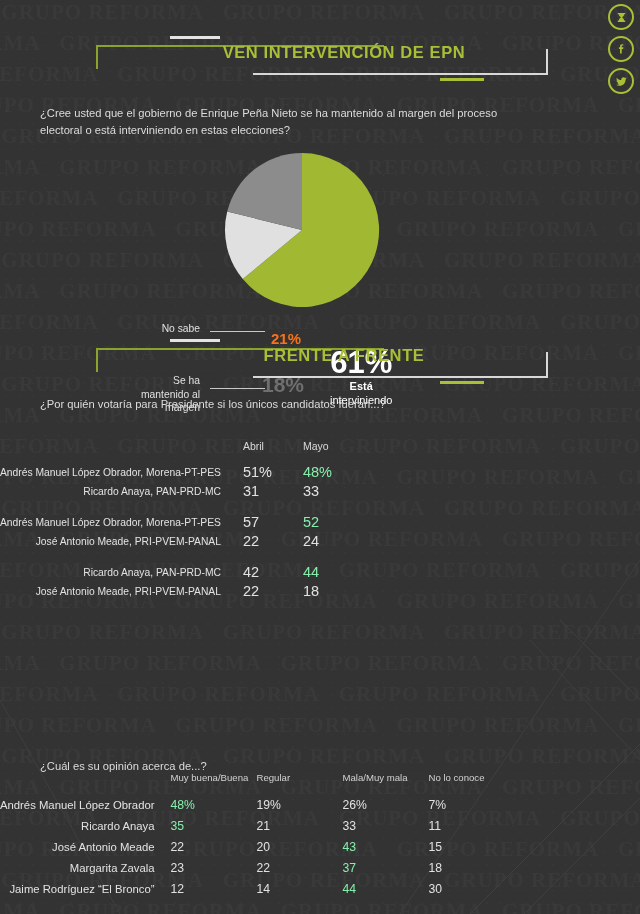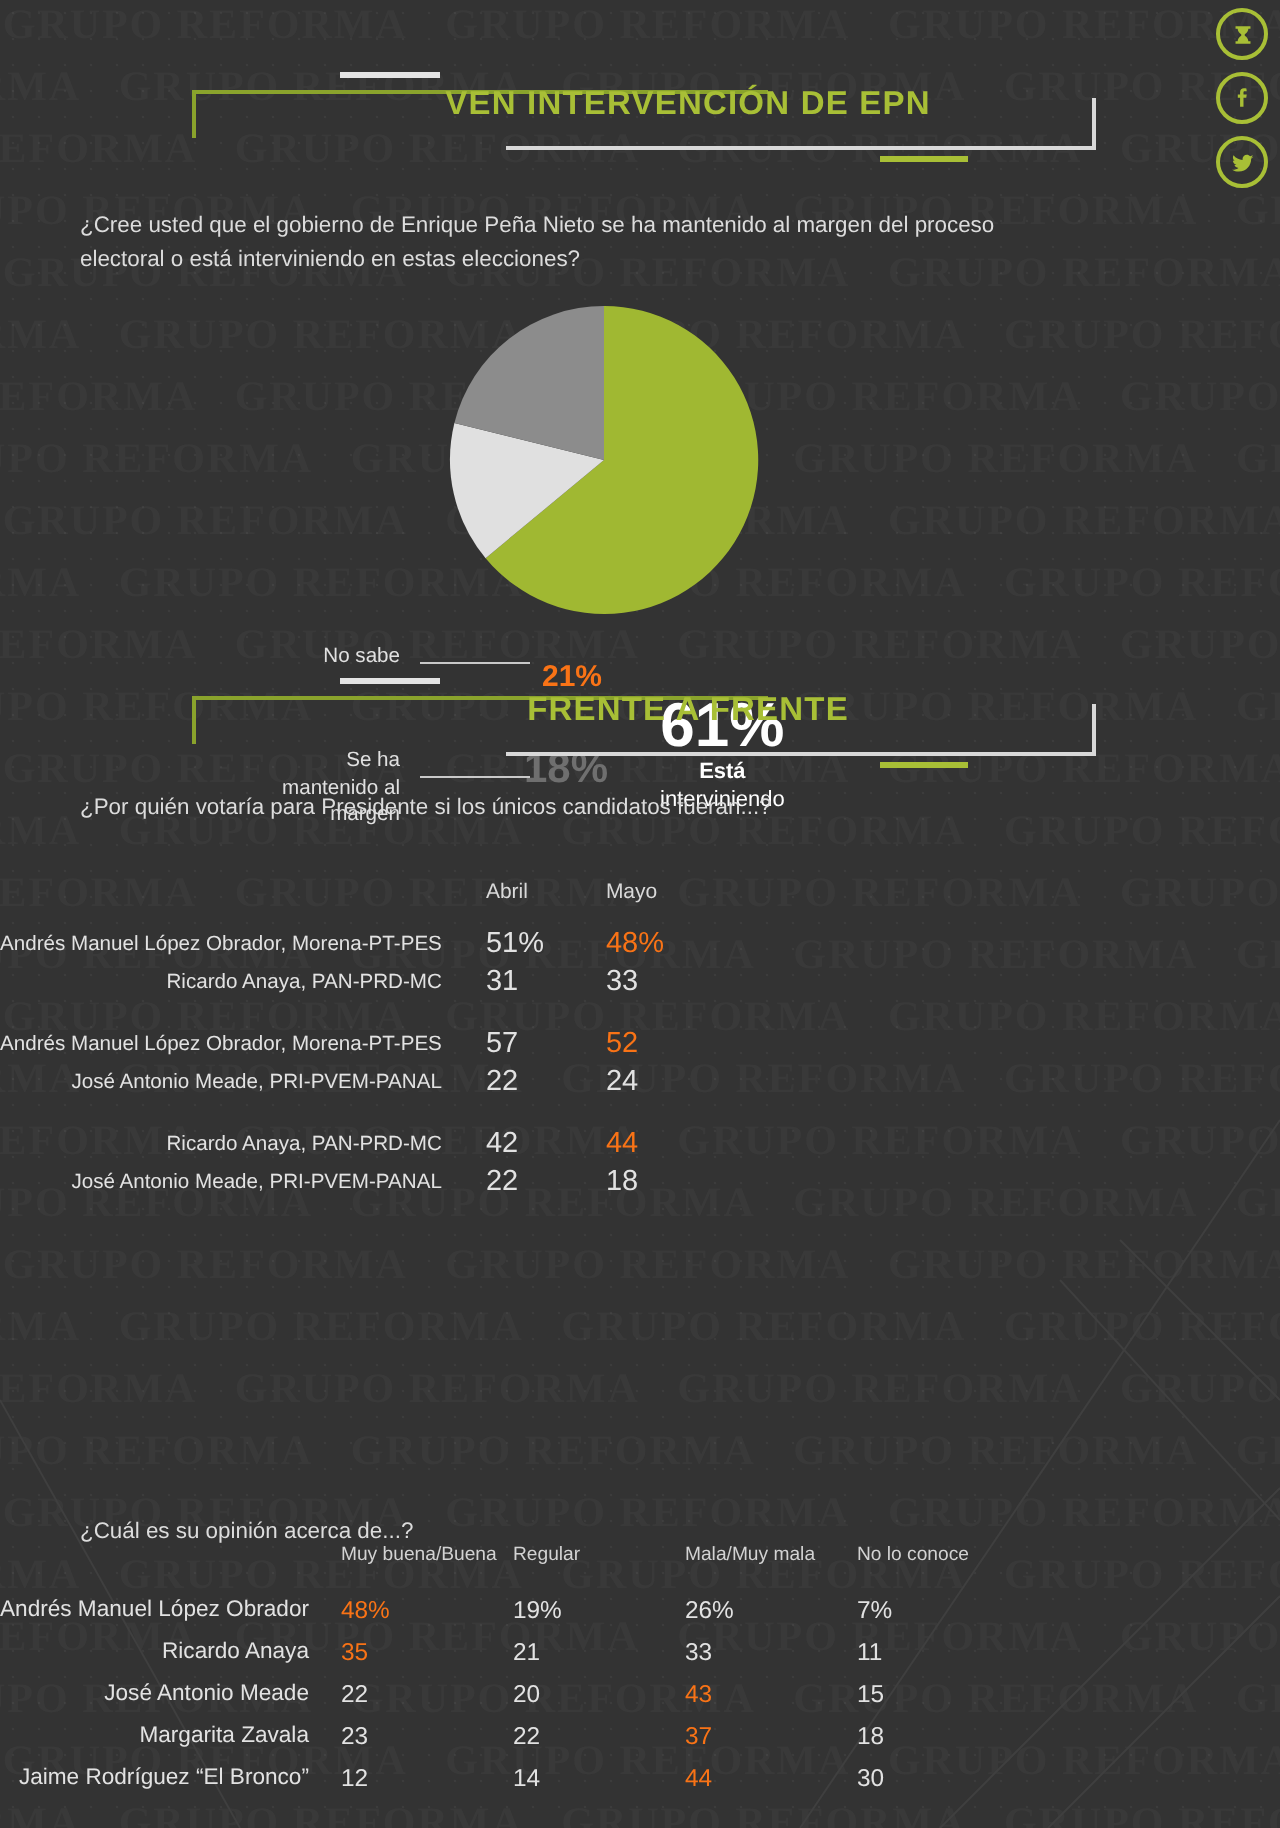--- a/index.html
+++ b/index.html
@@ -188,21 +188,21 @@
     line-height: 19px;
   }
   .h2h-head {
     font-size: 10.5px;
     color: #d9d9d9;
     text-align: left;
     padding-bottom: 10px !important;
     line-height: 13px;
   }
   .h2h-gap td { height: 12px; }
-  .hl { color: #f97316; }
+  .hl { color: #86efac; }
 
   .pop-table {
     border-collapse: collapse;
     color: #e2e2e2;
   }
   .pop-table td { padding: 0; }
   .pop-name {
     text-align: right;
     padding-right: 16px !important;
     font-size: 11.3px;

